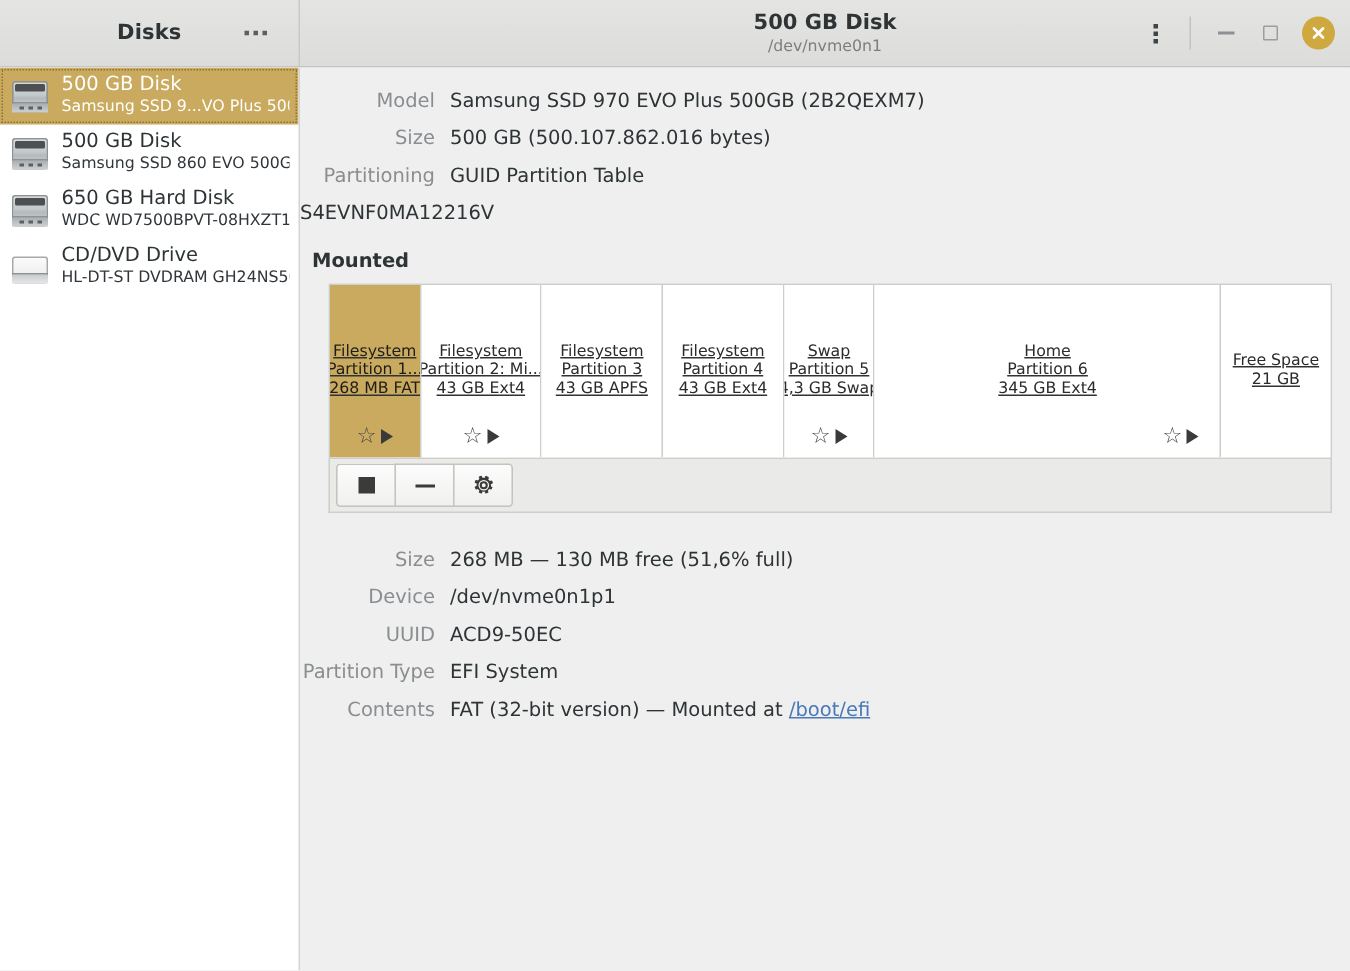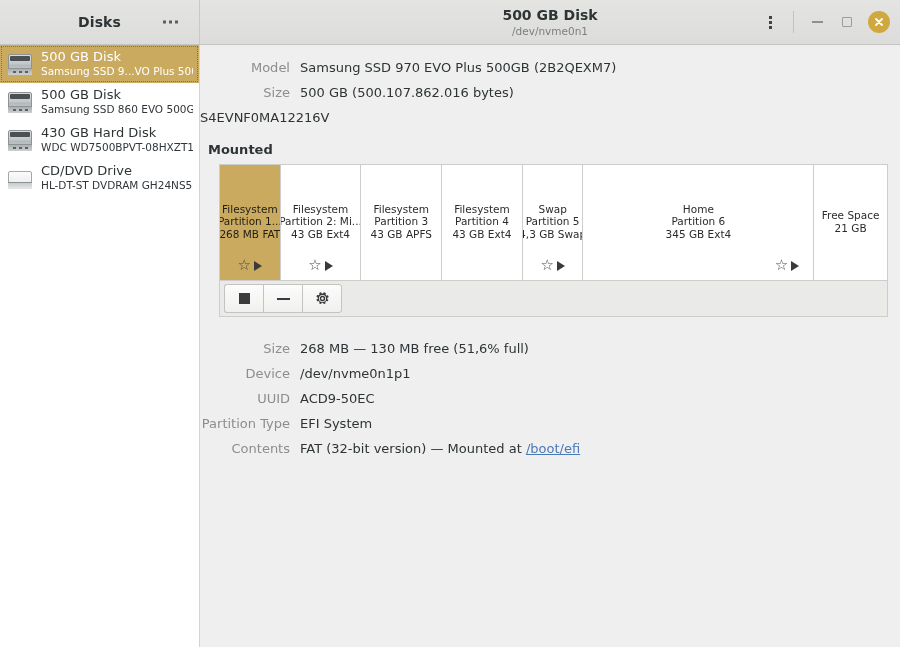--- a/index.html
+++ b/index.html
@@ -285,20 +285,21 @@
   .volumes-title {
     font-weight: bold;
     font-size: 13px;
     color: #2e3436;
     margin: 12px 0 7px 8px;
   }
 
   
   .vol-wrap {
     margin: 0 12px 0 19px;
+    text-decoration: underline;
   }
   .vol-bar {
     height: 117px;
     border: 1px solid #cdcdc9;
     background: #ffffff;
     display: flex;
     box-sizing: border-box;
     overflow: hidden;
   }
   .vol {
@@ -465,21 +466,21 @@
       <div class="disk-row">
         <span class="drv">
           <span class="shell"></span>
             <span class="band"></span>
             <span class="base"></span>
           <span class="led" style="left:7px"></span>
             <span class="led" style="left:13px"></span>
             <span class="led" style="left:19px"></span>
         </span>
         <span class="disk-text">
-          <span class="d-name">430 GB Hard Disk</span>
+          <span class="d-name">650 GB Hard Disk</span>
           <span class="d-sub">WDC WD7500BPVT-08HXZT1</span>
         </span>
       </div>
       <div class="disk-row">
         <span class="drv cd">
           <span class="shell"></span>
             <span class="base"></span>
         </span>
         <span class="disk-text">
           <span class="d-name">CD/DVD Drive</span>
@@ -491,20 +492,24 @@
     <div class="main">
 
       <div class="field-list">
         <div class="field">
           <span class="f-label">Model</span>
           <span class="f-value">Samsung SSD 970 EVO Plus 500GB (2B2QEXM7)</span>
         </div>
         <div class="field">
           <span class="f-label">Size</span>
           <span class="f-value">500 GB (500.107.862.016 bytes)</span>
+        </div>
+        <div class="field">
+          <span class="f-label">Partitioning</span>
+          <span class="f-value">GUID Partition Table</span>
         </div>
         <div class="field">
           <span class="f-value">S4EVNF0MA12216V</span>
         </div>
       </div>
 
       <div class="volumes-title">Mounted</div>
 
       <div class="vol-wrap">
         <div class="vol-bar">

